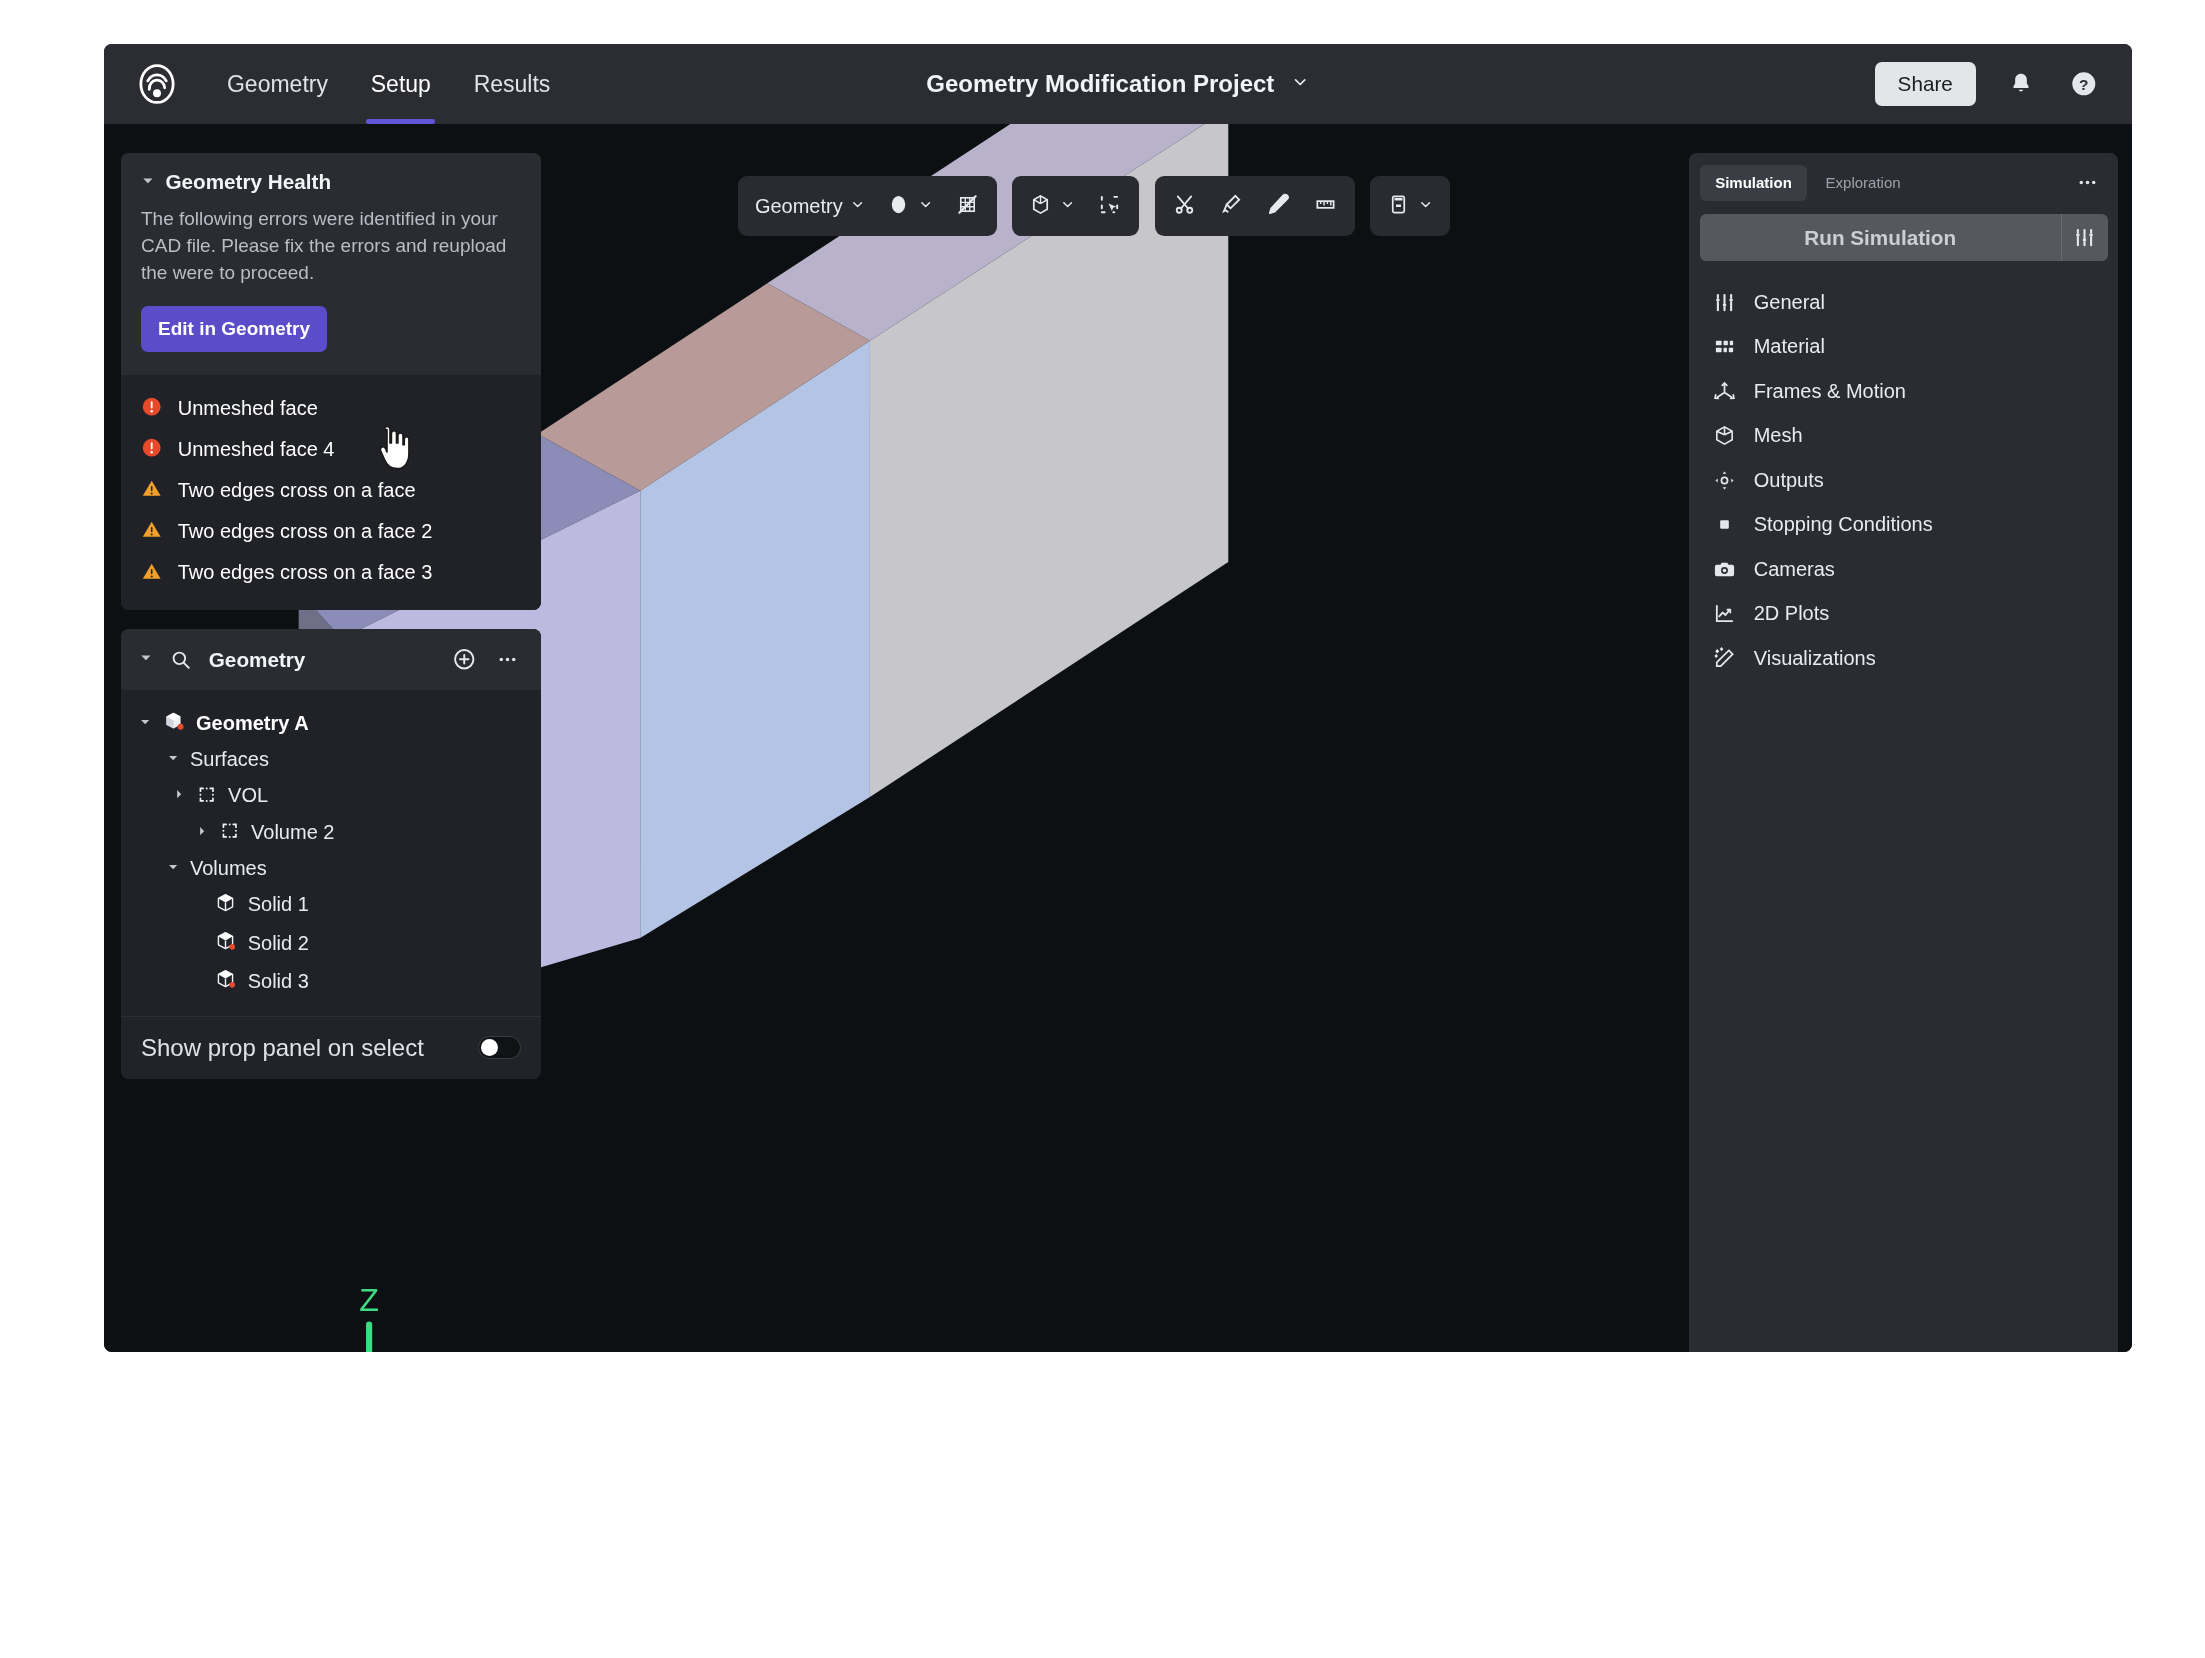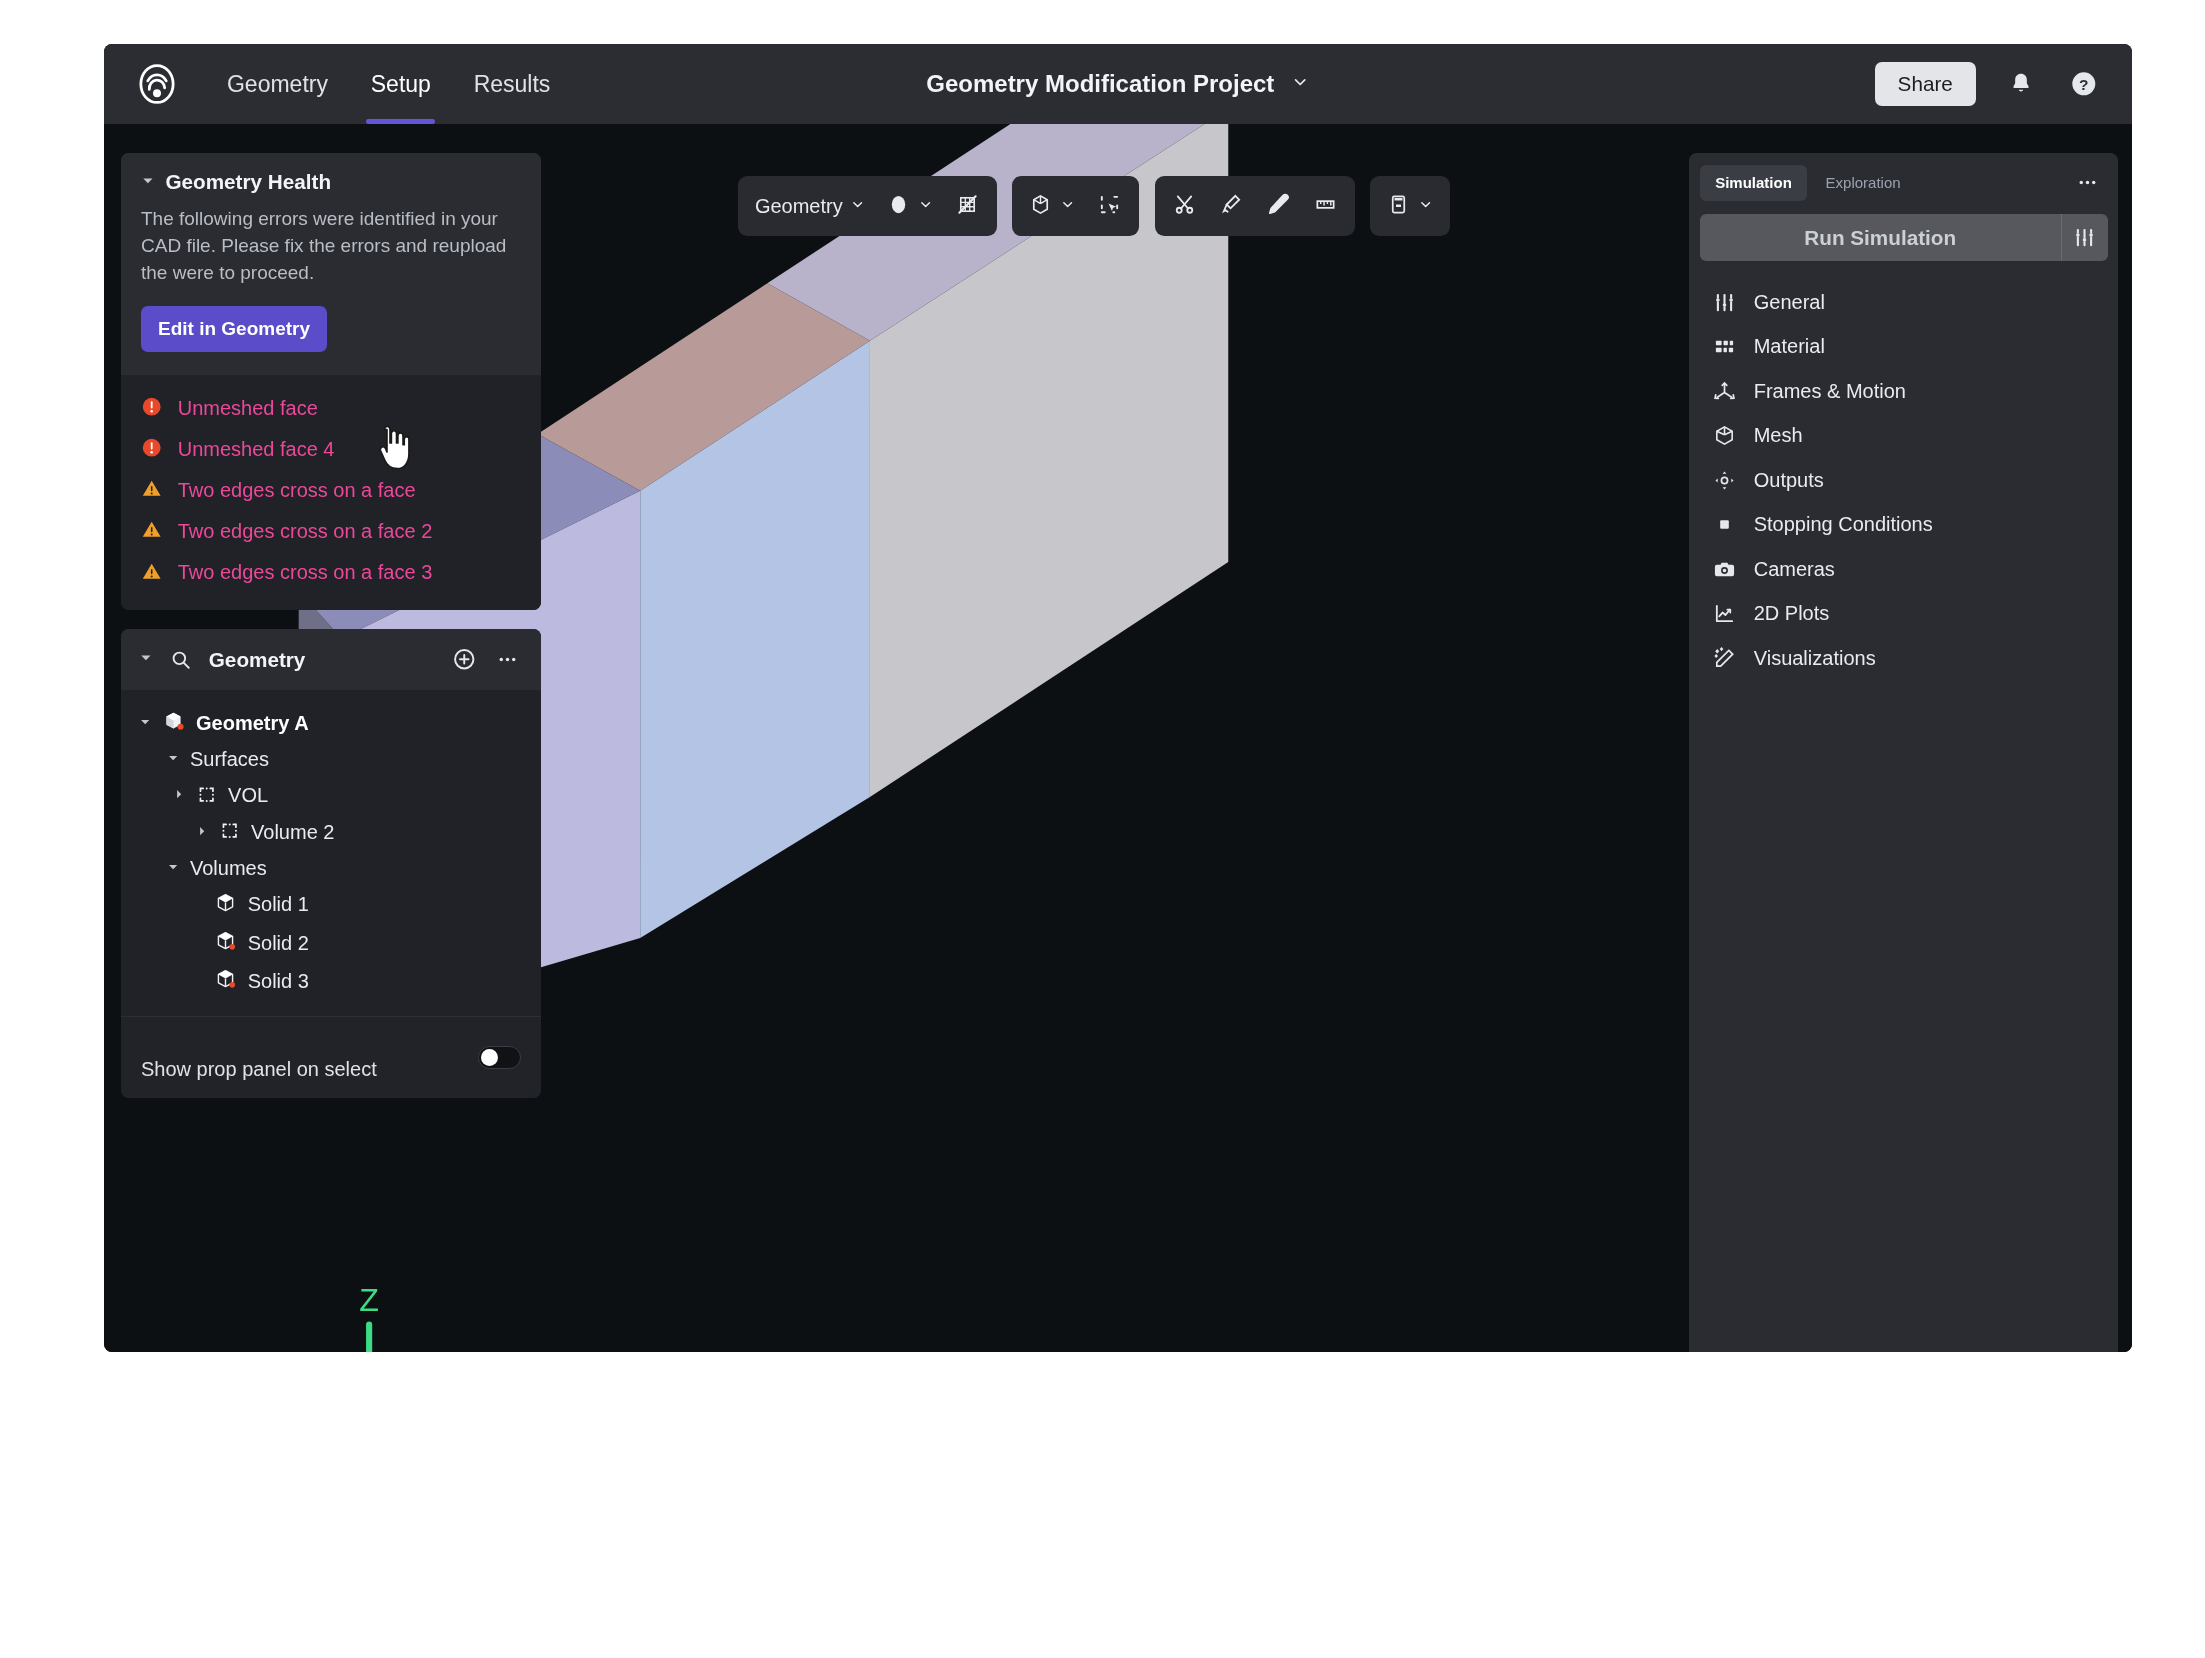--- a/index.html
+++ b/index.html
@@ -98,39 +98,39 @@
   #gh-desc { color: #b9bdc6; font-size: 19px; line-height: 1.42; }
   #edit-geom-btn {
     margin-top: 18.4px; background: #5b4cc9; color: #ffffff;
     font-size: 19px; font-weight: bold; border: none; border-radius: 6.9px;
     padding: 12.3px 17px; cursor: pointer;
     font-family: "Liberation Sans", sans-serif;
     text-align: right;
   }
   #gh-issues { background: #202228; padding: 12.3px 0 17px 0; }
   .issue-row { display: flex; align-items: center; gap: 15.3px; padding: 8.4px 20px; cursor: pointer; }
-  .issue-label { color: #ec4899; font-size: 20px; }
+  .issue-label { color: #ffffff; font-size: 20px; }
 
   
   #geom-panel { margin-top: 18.4px; }
   #geom-head {
     display: flex; align-items: center; gap: 12.3px;
     padding: 15.3px 18.4px; background: #2a2c32;
   }
   #geom-head-title { color: #f2f4f7; font-size: 20.7px; font-weight: bold; flex: 1; }
   .head-icon-btn { width: 31px; height: 31px; display:flex; align-items:center; justify-content:center; cursor:pointer; }
   #geom-tree { background: #202228; padding: 13.8px 0 15.3px 0; }
   .tree-row { display: flex; align-items: center; gap: 10.7px; padding: 6.1px 18.4px; cursor: pointer; }
   .tree-label { font-size: 20px; color: #e9ebef; }
   .tree-label.bold { font-weight: bold; color: #ffffff; }
   #prop-toggle-row {
     display: flex; align-items: center; justify-content: space-between;
     padding: 17px 20px; background: #212329; border-top: 0.8px solid #2d2f36;
   }
-  #prop-toggle-label { color: #dfe2e8; font-size: 20px; margin-top: 24px; }
+  #prop-toggle-label { color: #dfe2e8; font-size: 24px; }
   #prop-toggle {
     width: 43px; height: 23px; border-radius: 11.5px;
     background: #101215; border: 0.8px solid #3a3d44;
     position: relative; cursor: pointer;
   }
   #prop-toggle::after {
     content: ""; position: absolute; left: 2.3px; top: 2.3px;
     width: 17px; height: 17px; border-radius: 50%; background: #ffffff;
   }
 

